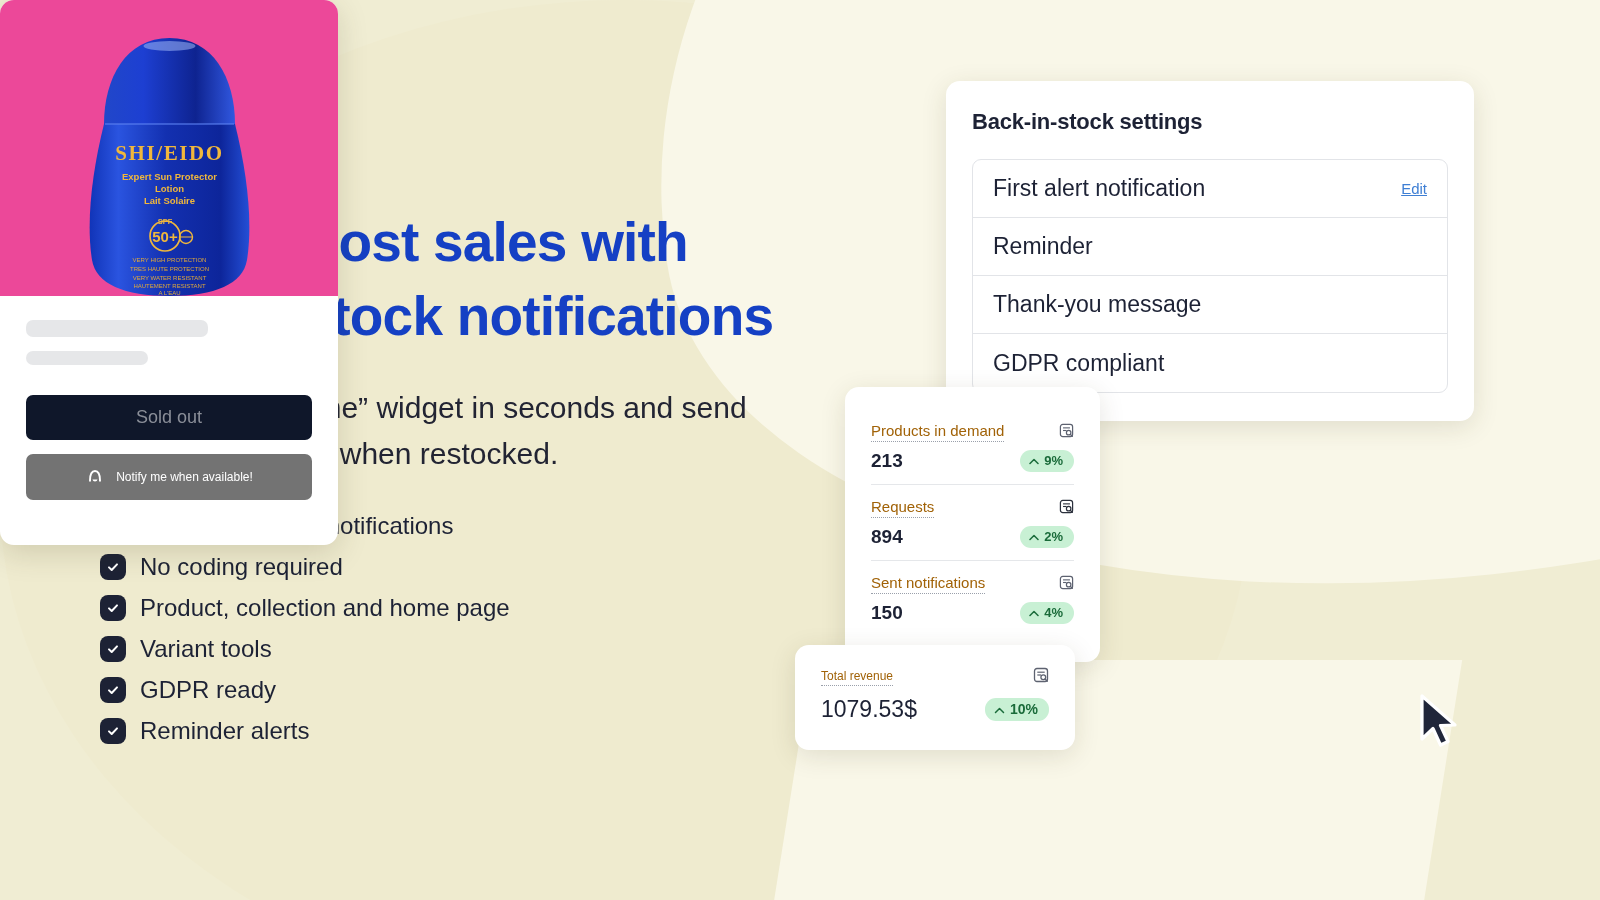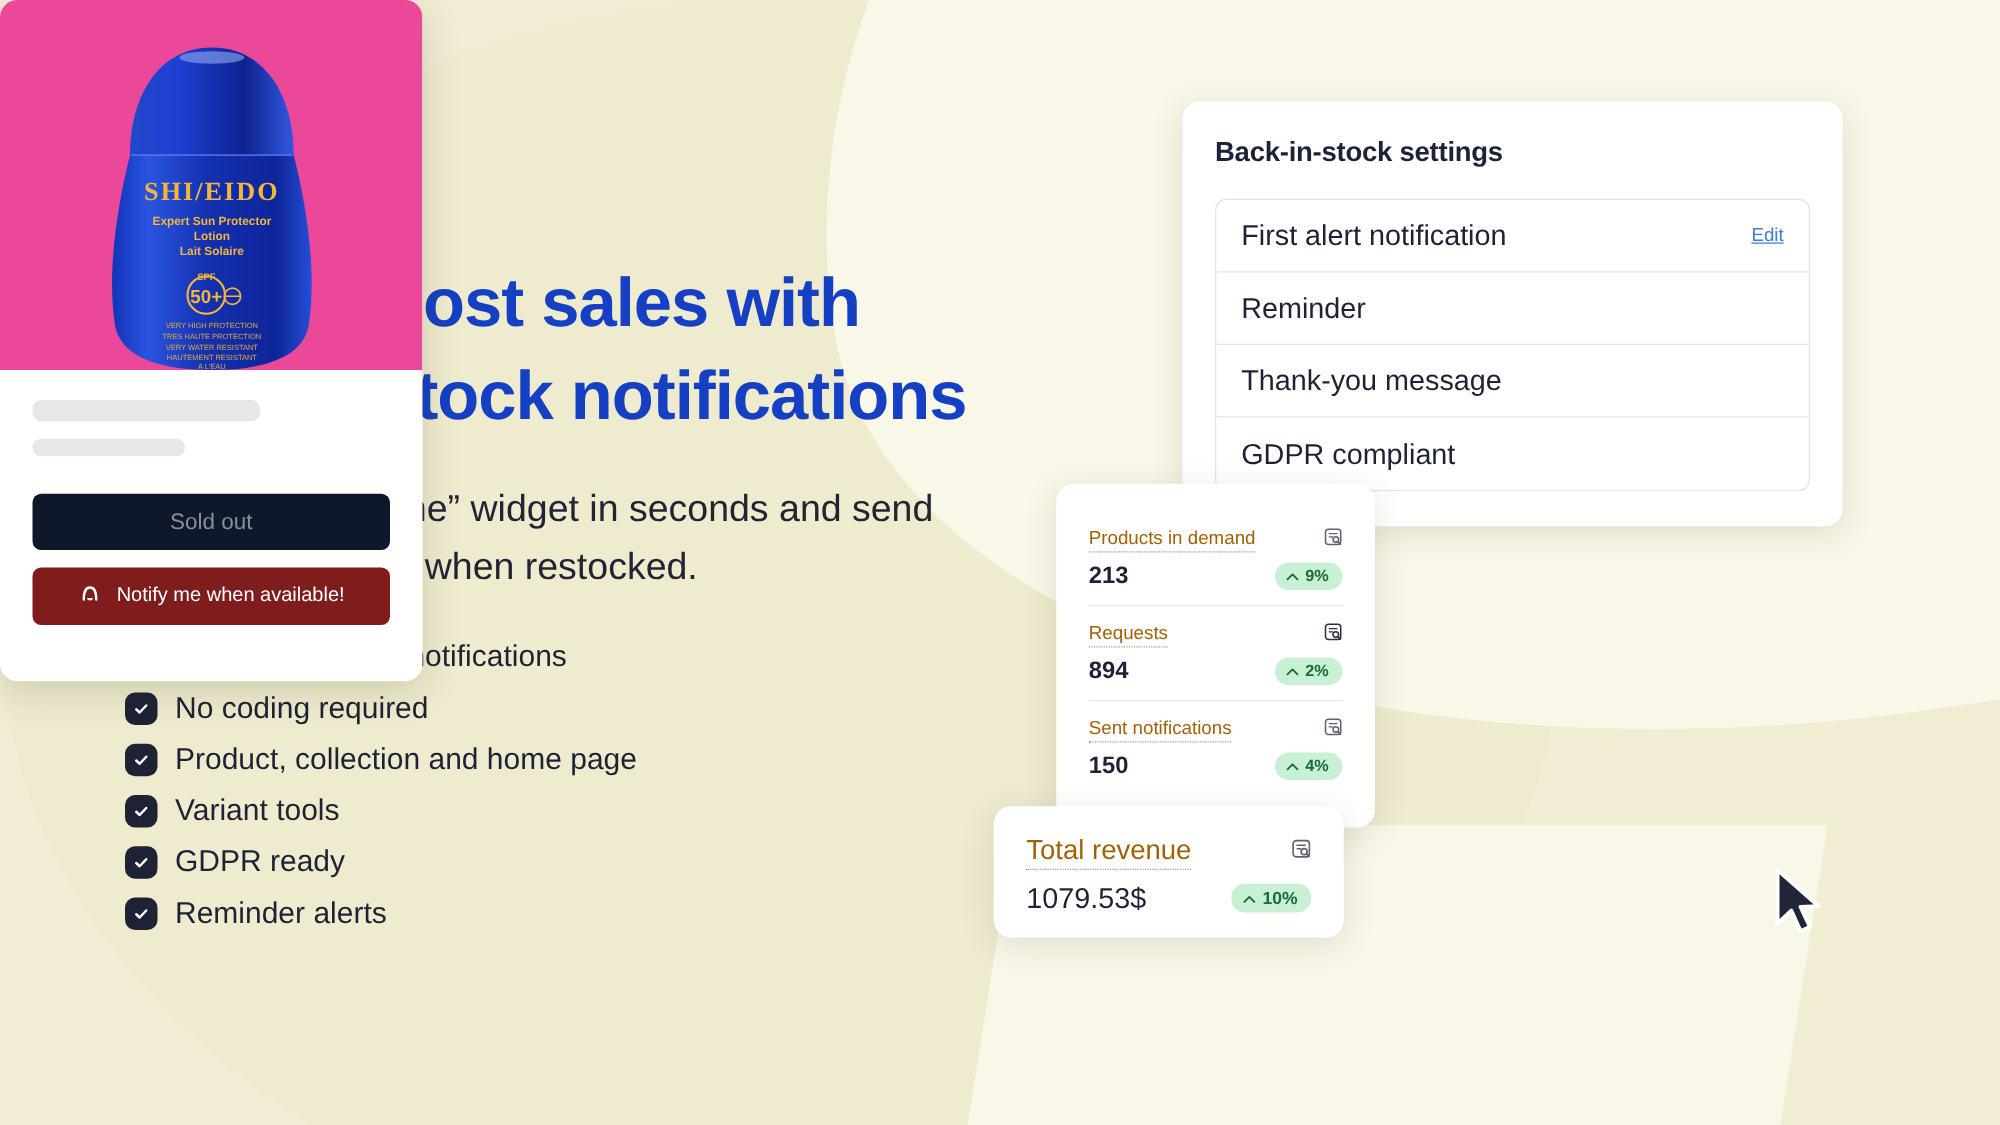--- a/index.html
+++ b/index.html
@@ -166,23 +166,23 @@
   .skel-1 { width:182px; height:17px; }
   .skel-2 { width:122px; height:14px; margin-top:14px; }
   .sold-out-btn {
     margin-top:30px;
     height:45px; background:#0f172a; border-radius:7px;
     display:flex; align-items:center; justify-content:center;
     color:#8a8e98; font-size:18px;
   }
   .notify-btn {
     margin-top:14px;
-    height:46px; background:#7f1d1d; border-radius:7px;
+    height:46px; background:#737373; border-radius:7px;
     display:flex; align-items:center; justify-content:center; gap:11px;
-    color:#ffffff; font-size:16px;
+    color:#ffffff; font-size:12px;
   }
   .cursor-arrow { position:absolute; left:1418px; top:694px; z-index:20; }
 </style>
 </head>
 <body>
 
 <div id="bg-layer">
   <div class="bg-shape-light bg-curve-top"></div>
   <div class="bg-curve-bottom"></div>
   <div class="bg-band"></div>
@@ -358,21 +358,21 @@
               </svg>
           </span>
           <span>4%</span>
         </span>
       </div>
     </div>
   </div>
 
   <div class="card" id="revenue-card">
     <div class="stat-head">
-      <span class="stat-label" style="font-size:22px;">Total revenue</span>
+      <span class="stat-label" style="font-size:12px;">Total revenue</span>
       <span>
         <svg width="16" height="16" viewBox="0 0 16 16">
           <rect x="1.5" y="1.5" width="13" height="13" rx="2.5" fill="none" stroke="#5d6270" stroke-width="1.3"></rect>
           <line x1="4.3" y1="5.2" x2="11.7" y2="5.2" stroke="#5d6270" stroke-width="1.2"></line>
           <line x1="4.3" y1="8" x2="8" y2="8" stroke="#5d6270" stroke-width="1.2"></line>
           <circle cx="10.3" cy="10.3" r="2.4" fill="none" stroke="#5d6270" stroke-width="1.3"></circle>
           <line x1="12.1" y1="12.1" x2="14.2" y2="14.2" stroke="#5d6270" stroke-width="1.4" stroke-linecap="round"></line>
         </svg>
       </span>
     </div>

